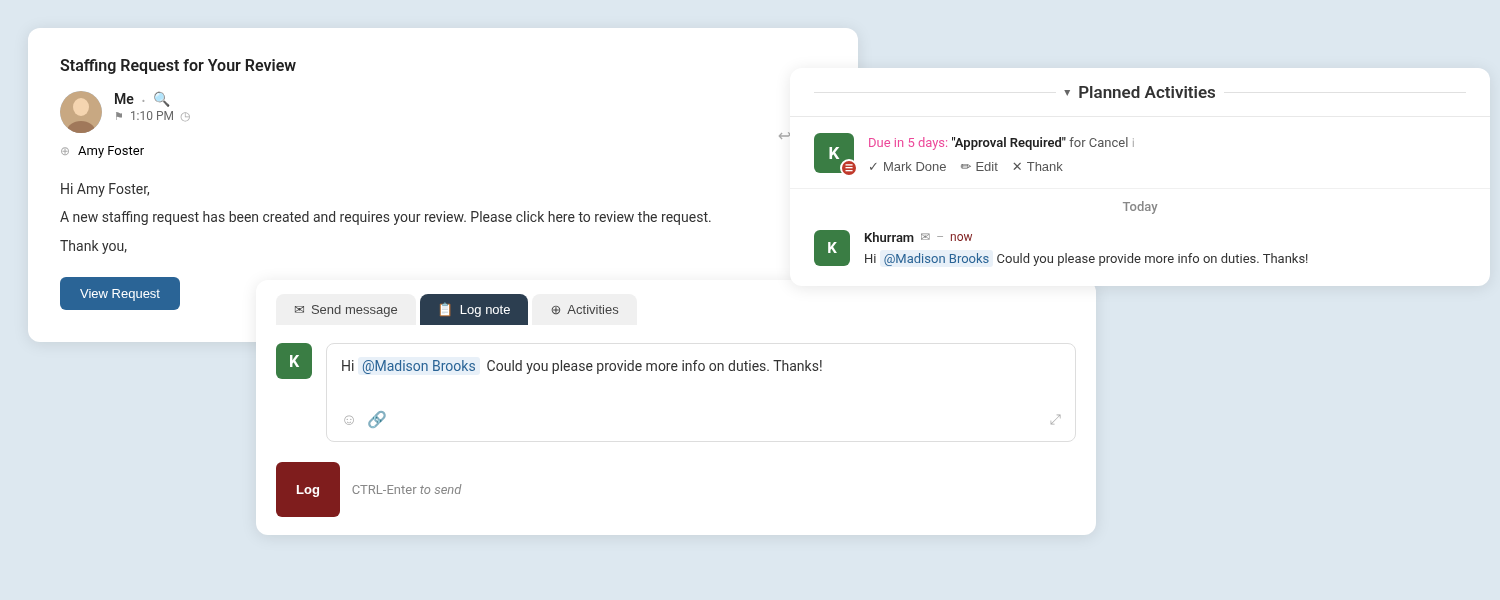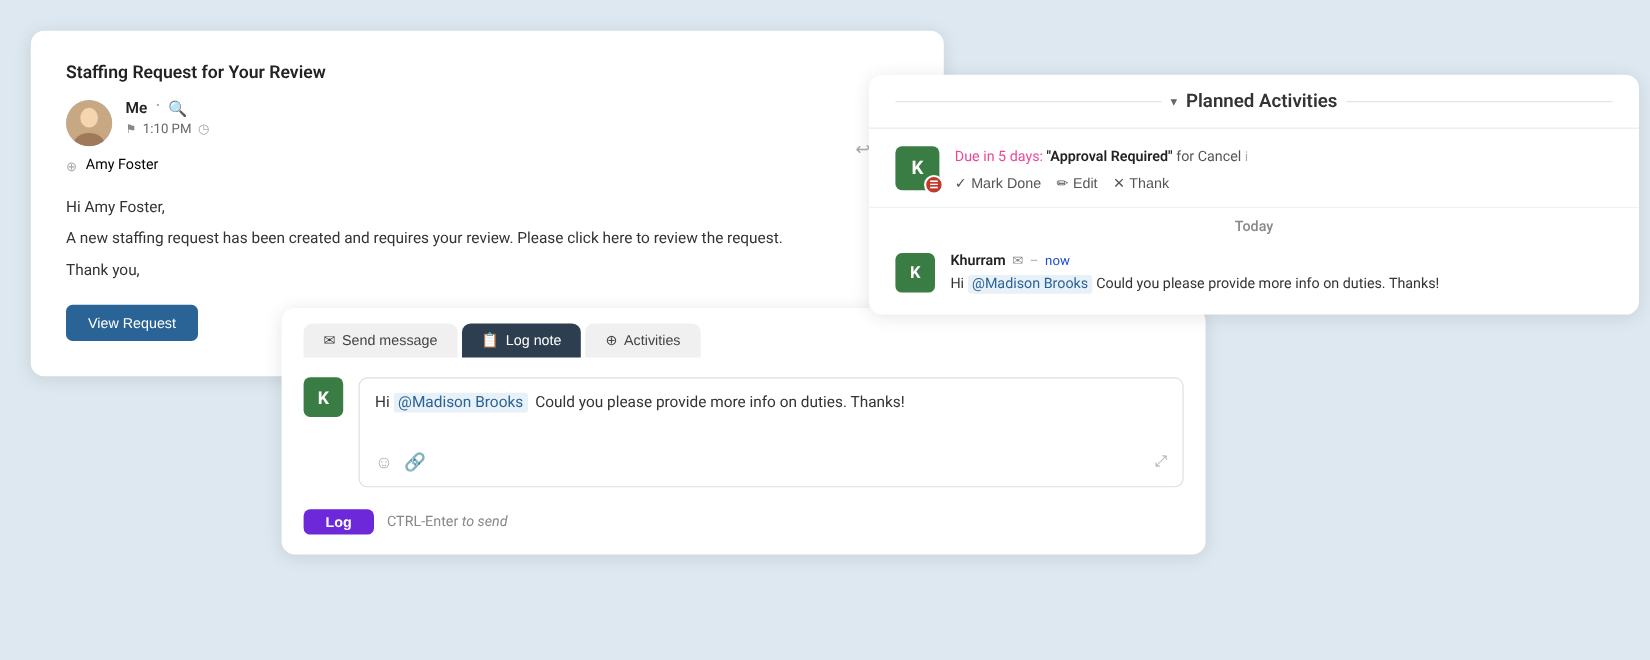--- a/index.html
+++ b/index.html
@@ -58,21 +58,21 @@
       width: 42px;
       height: 42px;
     }
 
     .email-sender-info {
       flex: 1;
     }
 
     .sender-row {
       display: flex;
-      align-items: flex-start;
+      align-items: flex-end;
       gap: 8px;
     }
 
     .sender-name {
       font-weight: 600;
       color: #222;
     }
 
     .sender-dot {
       color: #aaa;
@@ -256,25 +256,25 @@
     }
 
     .composer-footer {
       display: flex;
       align-items: center;
       gap: 12px;
       padding: 0 20px 18px 20px;
     }
 
     .log-btn {
-      background: #6d28d9;
+      background: #7f1d1d;
       color: #fff;
       border: none;
       border-radius: 6px;
-      padding: 4px 20px;
+      padding: 20px 20px;
       font-size: 13px;
       font-weight: 600;
       cursor: pointer;
     }
 
     .send-hint {
       color: #888;
       font-size: 13px;
     }
 
@@ -457,21 +457,21 @@
       color: #222;
       font-size: 13px;
     }
 
     .chat-email-icon {
       color: #888;
       font-size: 12px;
     }
 
     .chat-time {
-      color: #1d4ed8;
+      color: #7f1d1d;
       font-size: 12px;
     }
 
     .chat-text {
       color: #333;
       font-size: 13px;
       line-height: 1.5;
     }
 
     .chat-mention {

